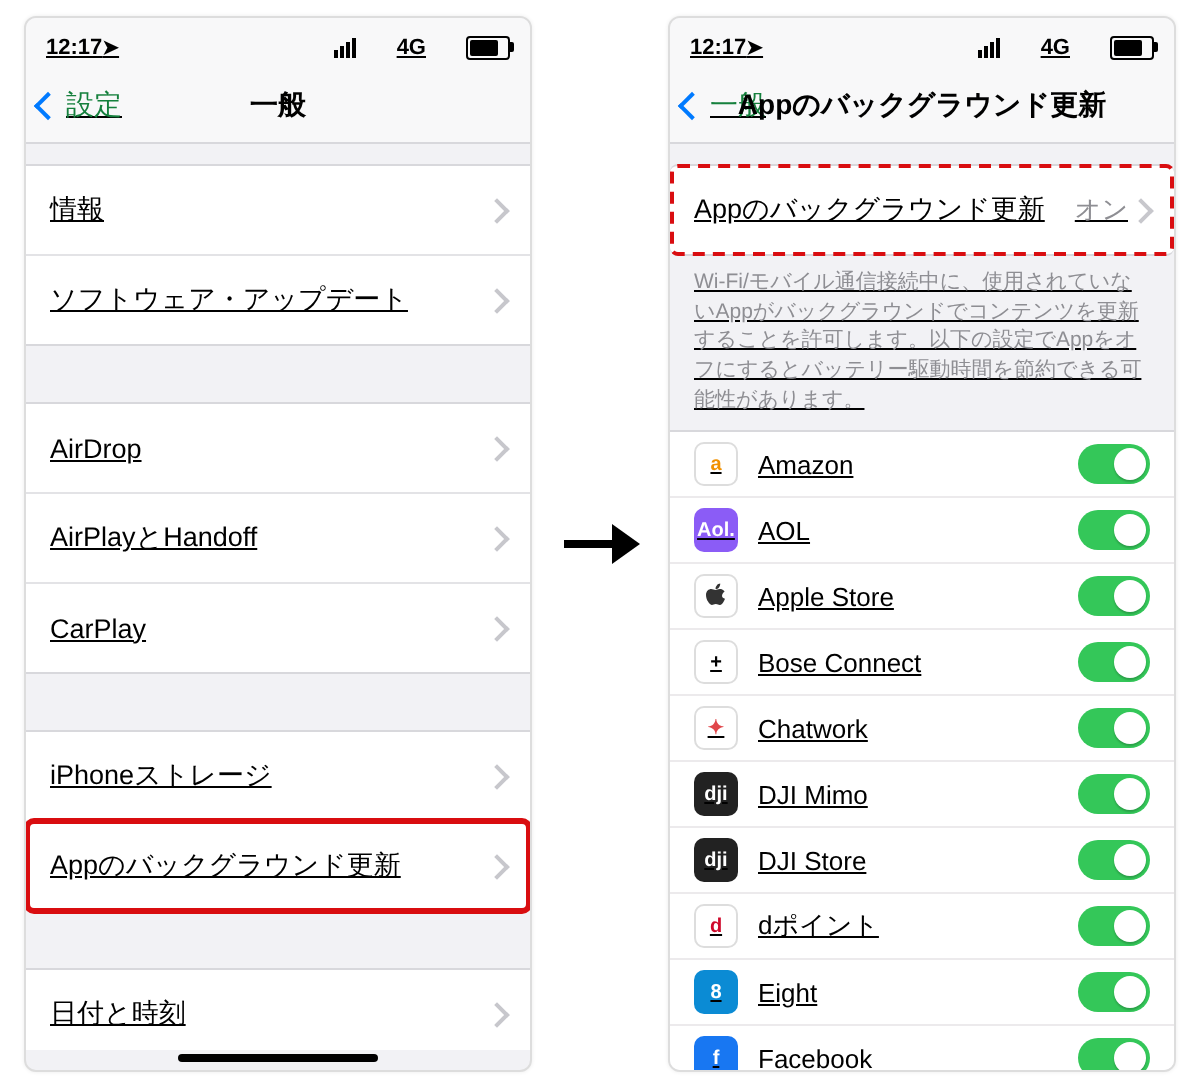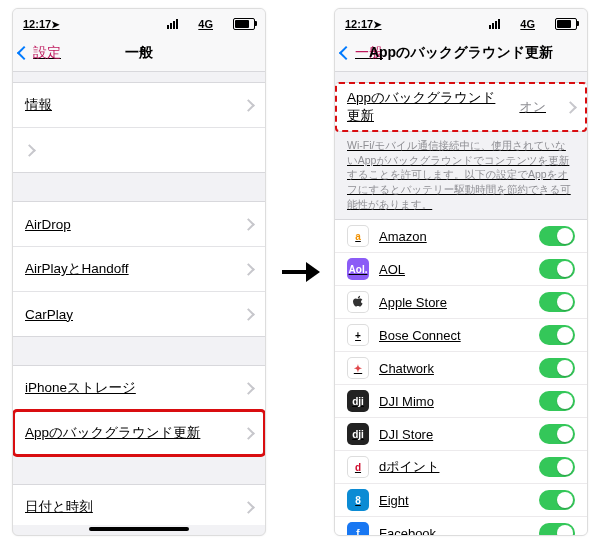--- a/index.html
+++ b/index.html
@@ -58,21 +58,21 @@
   .nav {
     display:flex;
     align-items:center;
     height:36px;
     background:#f8f8f9;
     border-bottom:1px solid #d8d8dc;
     position:relative;
     padding:0 6px;
   }
   .nav .back {
-    color:#be185d;
+    color:#15803d;
     display:flex;
     align-items:center;
     font-size:14px;
     gap:2px;
   }
   .nav .title {
     position:absolute;
     left:0; right:0;
     text-align:center;
     font-weight:600;
@@ -87,21 +87,21 @@
   .group { margin-top:28px; }
   .group.first{margin-top:10px;}
   .row {
     background:#fff;
     min-height:32px;
     padding:6px 12px;
     display:flex;
     align-items:center;
     font-size:13.5px;
     border-top:1px solid #e3e3e6;
-    gap:20px;
+    gap:2px;
     position:relative;
   }
   .row:first-child{border-top:1px solid #d8d8dc;}
   .row:last-child{border-bottom:1px solid #d8d8dc;}
   .row .label{flex:1;}
   .row .value{color:#8e8e93;font-size:13px;}
   .chev{display:inline-block;width:7px;height:7px;border-right:2px solid #c7c7cc;border-top:2px solid #c7c7cc;transform:rotate(45deg);}
   
   .hl-red{outline:3px solid #d90d10;outline-offset:-2px;border-radius:4px;}
   
@@ -172,20 +172,21 @@
       </div>
       <div class="title">一般</div>
     </div>
     <div class="scroll" id="left-scroll">
         <div class="group first">
           <div class="row">
             <span class="label">情報</span>
             <span class="chev"></span>
           </div>
           <div class="row">
+            <span class="label">ソフトウェア・アップデート</span>
             <span class="chev"></span>
           </div>
         </div>
         <div class="group">
           <div class="row">
             <span class="label">AirDrop</span>
             <span class="chev"></span>
           </div>
           <div class="row">
             <span class="label">AirPlayとHandoff</span>

